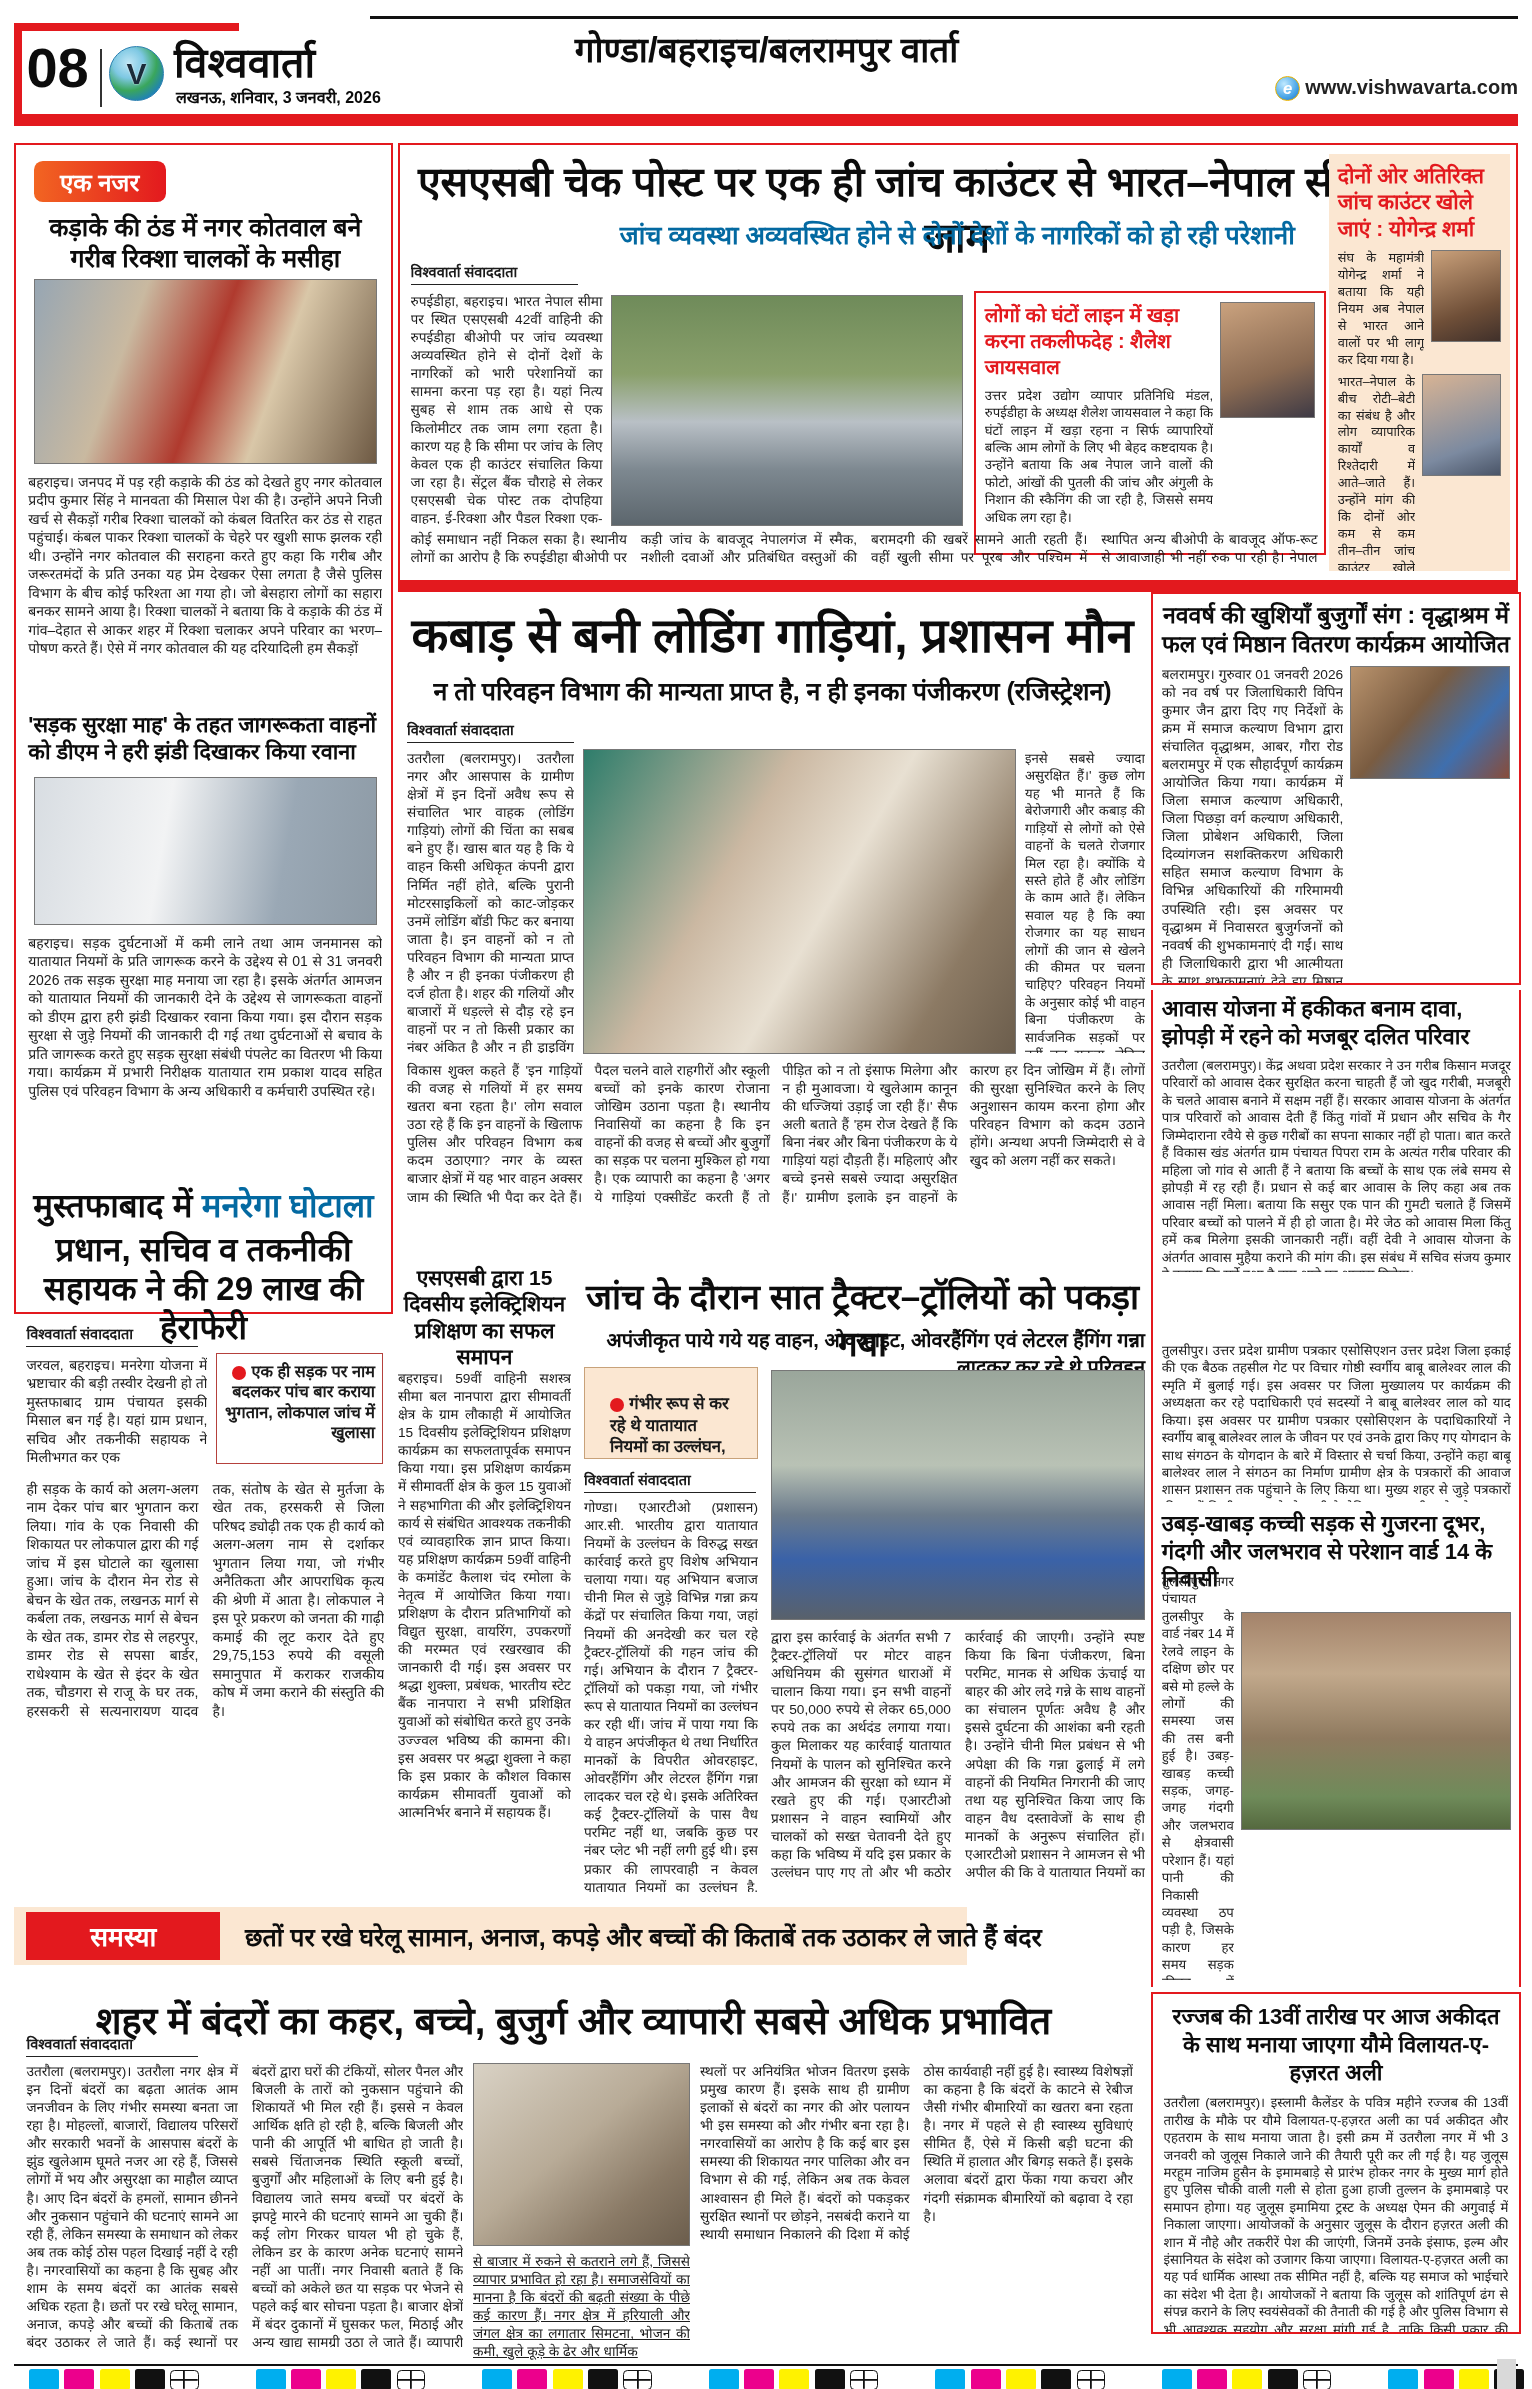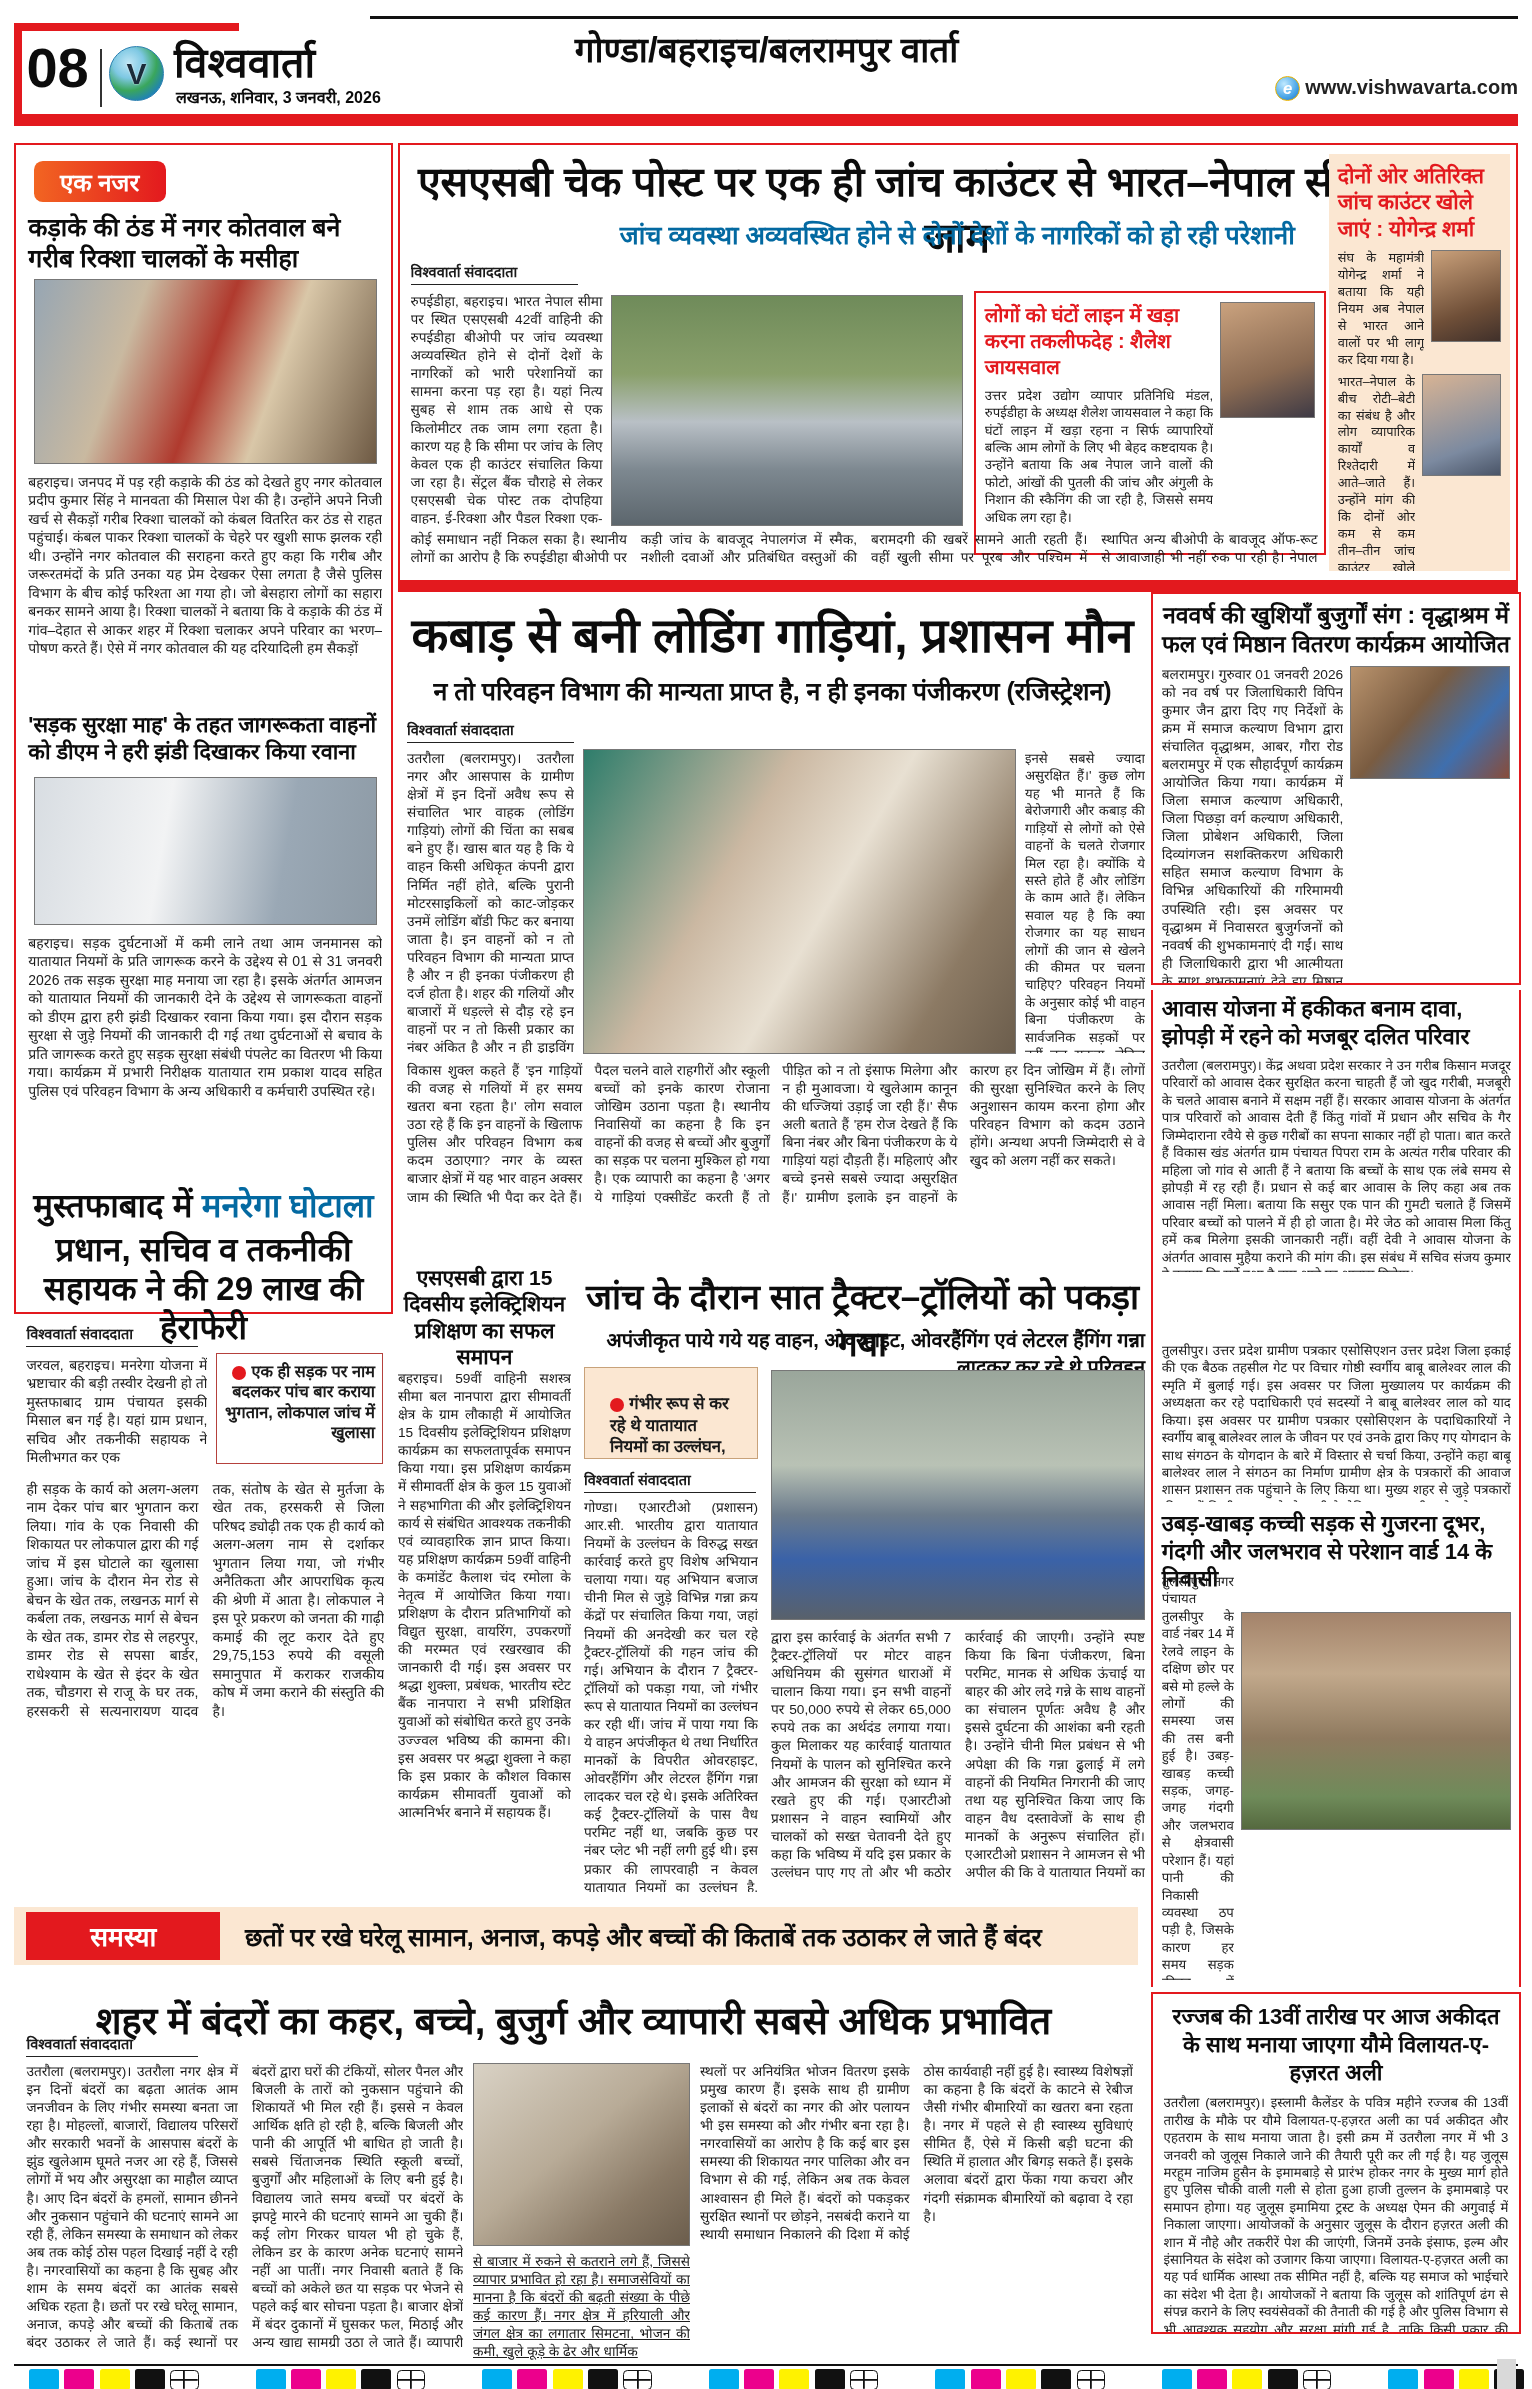--- a/index.html
+++ b/index.html
@@ -51,21 +51,21 @@
   <div class="abs hl" style="left:174px;top:33px;font-size:41px;">विश्ववार्ता</div>
   <div class="abs hl" style="left:176px;top:86px;font-size:16px;">लखनऊ,  शनिवार, 3 जनवरी, 2026</div>
   <div class="abs hl center" style="left:388px;top:25px;width:757px;font-size:35px;">गोण्डा/बहराइच/बलरामपुर वार्ता</div>
   <div class="abs" style="left:1215px;top:76px;width:303px;text-align:right;font-size:20px;font-weight:bold;color:#222;">
     <span class="e-icon">e</span><span>www.vishwavarta.com</span>
   </div>
   <div class="abs redbar" style="left:14px;top:114px;width:1504px;height:12.3px;"></div>
 
   <div class="abs box-red" style="left:14px;top:143px;width:379px;height:1171px;">
     <div class="abs label-pill" style="left:17.6px;top:16px;width:132px;height:41px;font-size:24px;">एक नजर</div>
-    <div class="abs hl" style="left:12.3px;top:67px;width:354px;font-size:25px;line-height:1.22;">कड़ाके की ठंड में नगर कोतवाल बने गरीब रिक्शा चालकों के मसीहा</div>
+    <div class="abs hl" style="left:12.3px;top:67px;width:354px;font-size:25px;line-height:1.22;text-align:center;">कड़ाके की ठंड में नगर कोतवाल बने गरीब रिक्शा चालकों के मसीहा</div>
     <div class="abs ph" style="left:17.6px;top:134px;width:343px;height:185px;background:linear-gradient(110deg,#97a6b3,#c9b9a0 28%,#b03a2e 50%,#d9c7a8 68%,#6e5a44);"></div>
     <div class="abs bodytxt" style="left:12.3px;top:328px;width:354px;height:234px;">बहराइच। जनपद में पड़ रही कड़ाके की ठंड को देखते हुए नगर कोतवाल प्रदीप कुमार सिंह ने मानवता की मिसाल पेश की है। उन्होंने अपने निजी खर्च से सैकड़ों गरीब रिक्शा चालकों को कंबल वितरित कर ठंड से राहत पहुंचाई। कंबल पाकर रिक्शा चालकों के चेहरे पर खुशी साफ झलक रही थी। उन्होंने नगर कोतवाल की सराहना करते हुए कहा कि गरीब और जरूरतमंदों के प्रति उनका यह प्रेम देखकर ऐसा लगता है जैसे पुलिस विभाग के बीच कोई फरिश्ता आ गया हो। जो बेसहारा लोगों का सहारा बनकर सामने आया है। रिक्शा चालकों ने बताया कि वे कड़ाके की ठंड में गांव–देहात से आकर शहर में रिक्शा चलाकर अपने परिवार का भरण–पोषण करते हैं। ऐसे में नगर कोतवाल की यह दरियादिली हम सैकड़ों</div>
     <div class="abs hl" style="left:12.3px;top:567px;width:354px;font-size:21.6px;line-height:1.25;">'सड़क सुरक्षा माह' के तहत जागरूकता वाहनों को डीएम ने हरी झंडी दिखाकर किया रवाना</div>
     <div class="abs ph" style="left:17.6px;top:632px;width:343px;height:148px;background:linear-gradient(100deg,#d8dde2,#f2f3f4 38%,#9aa8b5 72%,#8d9aa5);"></div>
     <div class="abs bodytxt" style="left:12.3px;top:789px;width:354px;height:366px;">बहराइच। सड़क दुर्घटनाओं में कमी लाने तथा आम जनमानस को यातायात नियमों के प्रति जागरूक करने के उद्देश्य से 01 से 31 जनवरी 2026 तक सड़क सुरक्षा माह मनाया जा रहा है। इसके अंतर्गत आमजन को यातायात नियमों की जानकारी देने के उद्देश्य से जागरूकता वाहनों को डीएम द्वारा हरी झंडी दिखाकर रवाना किया गया। इस दौरान सड़क सुरक्षा से जुड़े नियमों की जानकारी दी गई तथा दुर्घटनाओं से बचाव के प्रति जागरूक करते हुए सड़क सुरक्षा संबंधी पंपलेट का वितरण भी किया गया। कार्यक्रम में प्रभारी निरीक्षक यातायात राम प्रकाश यादव सहित पुलिस एवं परिवहन विभाग के अन्य अधिकारी व कर्मचारी उपस्थित रहे।</div>
   </div>
 
   <div class="abs hl center" style="left:14px;top:1187px;width:379px;font-size:33px;line-height:1.15;">
     <span>मुस्तफाबाद में </span><span class="red">मनरेगा घोटाला</span>
   </div>
@@ -143,21 +143,21 @@
       <div class="ph floatR" style="width:270px;height:218px;margin-top:39px;background:linear-gradient(180deg,#a4836a 0%,#c2a98c 28%,#8f7a5f 58%,#6f8b5a 85%,#55693f);"></div>
       <div class="bodytxt" style="font-size:13.2px;">तुलसीपुर। नगर पंचायत तुलसीपुर के वार्ड नंबर 14 में रेलवे लाइन के दक्षिण छोर पर बसे मो हल्ले के लोगों की समस्या जस की तस बनी हुई है। उबड़-खाबड़ कच्ची सड़क, जगह-जगह गंदगी और जलभराव से क्षेत्रवासी परेशान हैं। यहां पानी की निकासी व्यवस्था ठप पड़ी है, जिसके कारण हर समय सड़क कीचड़ में तब्दील रहती है। साथ ही रात में स्ट्रीट लाइट न जलने से लोगों को अंधेरे में ही कीचड़ से होकर गुजरना पड़ता है। इस मार्ग से रेलवे स्टेशन और हरैया चौराहे तक पहुंचना लोगों के लिए सबसे आसान रास्ता है, लेकिन यहां से गुजरते समय कई बार लोगों को चप्पल हाथ में लेकर निकलना पड़ता है। पीड़ित निवासी रामनिवास यादव, दीपांशु विश्वकर्मा, रमेश कुमार मिश्रा, पाटेश्वरी चौहान, सुनील सहित अन्य लोगों का कहना है कि नगर पंचायत को कई बार पत्र देकर पक्की सड़क व नाली निर्माण की मांग की गई, लेकिन अभी तक समस्या जस की तस बनी हुई है। इस संबंध में नगर पंचायत अध्यक्ष प्रतिनिधि अदनान फिरोज ने बताया कि सड़क निर्माण का प्रस्ताव तैयार है, बजट हाथ में आते ही कार्य जल्द शुरू करा दिया जाएगा।</div>
     </div>
   </div>
 
   <div class="abs box-red" style="left:1151px;top:1992px;width:370px;height:342px;border-width:2.2px;padding:8.8px 10.6px;overflow:hidden;">
     <div class="hl center" style="font-size:22px;line-height:1.28;">रज्जब की 13वीं तारीख पर आज अकीदत के साथ मनाया जाएगा यौमे विलायत-ए-हज़रत अली</div>
     <div class="bodytxt" style="font-size:13.2px;margin-top:7px;">उतरौला (बलरामपुर)। इस्लामी कैलेंडर के पवित्र महीने रज्जब की 13वीं तारीख के मौके पर यौमे विलायत-ए-हज़रत अली का पर्व अकीदत और एहतराम के साथ मनाया जाता है। इसी क्रम में उतरौला नगर में भी 3 जनवरी को जुलूस निकाले जाने की तैयारी पूरी कर ली गई है। यह जुलूस मरहूम नाजिम हुसैन के इमामबाड़े से प्रारंभ होकर नगर के मुख्य मार्ग होते हुए पुलिस चौकी वाली गली से होता हुआ हाजी तुल्लन के इमामबाड़े पर समापन होगा। यह जुलूस इमामिया ट्रस्ट के अध्यक्ष ऐमन की अगुवाई में निकाला जाएगा। आयोजकों के अनुसार जुलूस के दौरान हज़रत अली की शान में नौहे और तकरीरें पेश की जाएंगी, जिनमें उनके इंसाफ, इल्म और इंसानियत के संदेश को उजागर किया जाएगा। विलायत-ए-हज़रत अली का यह पर्व धार्मिक आस्था तक सीमित नहीं है, बल्कि यह समाज को भाईचारे का संदेश भी देता है। आयोजकों ने बताया कि जुलूस को शांतिपूर्ण ढंग से संपन्न कराने के लिए स्वयंसेवकों की तैनाती की गई है और पुलिस विभाग से भी आवश्यक सहयोग और सुरक्षा मांगी गई है, ताकि किसी प्रकार की असुविधा न हो।</div>
   </div>
 
-  <div class="abs peachbg" style="left:14px;top:1907px;width:1124px;height:58px;">
+  <div class="abs peachbg" style="left:14px;top:1907px;width:953px;height:58px;">
     <div class="abs" style="left:12.3px;top:5.3px;width:194px;height:48px;background:#e3191e;color:#fff;font-weight:bold;font-size:26.4px;display:flex;align-items:center;justify-content:center;">समस्या</div>
     <div class="abs hl" style="left:231px;top:12.3px;width:872px;font-size:25px;">छतों पर रखे घरेलू सामान, अनाज, कपड़े और बच्चों की किताबें तक उठाकर ले जाते हैं बंदर</div>
   </div>
   <div class="abs hl center" style="left:14px;top:1973px;width:1119px;font-size:38px;margin-top:20px;">शहर में बंदरों का कहर, बच्चे, बुजुर्ग और व्यापारी सबसे अधिक प्रभावित</div>
   <div class="abs byline" style="left:26.4px;top:2033px;width:172px;">विश्ववार्ता संवाददाता</div>
   <div class="abs bodytxt colrule" style="left:26.4px;top:2063px;width:437px;height:298px;column-count:2;font-size:13.7px;">उतरौला (बलरामपुर)। उतरौला नगर क्षेत्र में इन दिनों बंदरों का बढ़ता आतंक आम जनजीवन के लिए गंभीर समस्या बनता जा रहा है। मोहल्लों, बाजारों, विद्यालय परिसरों और सरकारी भवनों के आसपास बंदरों के झुंड खुलेआम घूमते नजर आ रहे हैं, जिससे लोगों में भय और असुरक्षा का माहौल व्याप्त है। आए दिन बंदरों के हमलों, सामान छीनने और नुकसान पहुंचाने की घटनाएं सामने आ रही हैं, लेकिन समस्या के समाधान को लेकर अब तक कोई ठोस पहल दिखाई नहीं दे रही है। नगरवासियों का कहना है कि सुबह और शाम के समय बंदरों का आतंक सबसे अधिक रहता है। छतों पर रखे घरेलू सामान, अनाज, कपड़े और बच्चों की किताबें तक बंदर उठाकर ले जाते हैं। कई स्थानों पर बंदरों द्वारा घरों की टंकियों, सोलर पैनल और बिजली के तारों को नुकसान पहुंचाने की शिकायतें भी मिल रही हैं। इससे न केवल आर्थिक क्षति हो रही है, बल्कि बिजली और पानी की आपूर्ति भी बाधित हो जाती है। सबसे चिंताजनक स्थिति स्कूली बच्चों, बुजुर्गों और महिलाओं के लिए बनी हुई है। विद्यालय जाते समय बच्चों पर बंदरों के झपट्टे मारने की घटनाएं सामने आ चुकी हैं। कई लोग गिरकर घायल भी हो चुके हैं, लेकिन डर के कारण अनेक घटनाएं सामने नहीं आ पातीं। नगर निवासी बताते हैं कि बच्चों को अकेले छत या सड़क पर भेजने से पहले कई बार सोचना पड़ता है। बाजार क्षेत्रों में बंदर दुकानों में घुसकर फल, मिठाई और अन्य खाद्य सामग्री उठा ले जाते हैं। व्यापारी वर्ग का कहना है कि बंदरों के कारण उन्हें रोजाना नुकसान उठाना पड़ रहा है। दुकानदारों का यह भी कहना है कि ग्राहक भी बंदरों के डर</div>
   <div class="abs ph" style="left:473px;top:2063px;width:217px;height:183px;background:linear-gradient(140deg,#d9d2c5,#b8ab97 45%,#8a7a66 75%,#6b5d4c);"></div>
   <div class="abs bodytxt" style="left:473px;top:2253px;width:217px;height:107px;font-size:13.7px;text-decoration:underline;">से बाजार में रुकने से कतराने लगे हैं, जिससे व्यापार प्रभावित हो रहा है। समाजसेवियों का मानना है कि बंदरों की बढ़ती संख्या के पीछे कई कारण हैं। नगर क्षेत्र में हरियाली और जंगल क्षेत्र का लगातार सिमटना, भोजन की कमी, खुले कूड़े के ढेर और धार्मिक</div>
   <div class="abs bodytxt colrule" style="left:700px;top:2063px;width:433px;height:298px;column-count:2;font-size:13.7px;">स्थलों पर अनियंत्रित भोजन वितरण इसके प्रमुख कारण हैं। इसके साथ ही ग्रामीण इलाकों से बंदरों का नगर की ओर पलायन भी इस समस्या को और गंभीर बना रहा है। नगरवासियों का आरोप है कि कई बार इस समस्या की शिकायत नगर पालिका और वन विभाग से की गई, लेकिन अब तक केवल आश्वासन ही मिले हैं। बंदरों को पकड़कर सुरक्षित स्थानों पर छोड़ने, नसबंदी कराने या स्थायी समाधान निकालने की दिशा में कोई ठोस कार्यवाही नहीं हुई है। स्वास्थ्य विशेषज्ञों का कहना है कि बंदरों के काटने से रेबीज जैसी गंभीर बीमारियों का खतरा बना रहता है। नगर में पहले से ही स्वास्थ्य सुविधाएं सीमित हैं, ऐसे में किसी बड़ी घटना की स्थिति में हालात और बिगड़ सकते हैं। इसके अलावा बंदरों द्वारा फेंका गया कचरा और गंदगी संक्रामक बीमारियों को बढ़ावा दे रहा है।</div>
 

